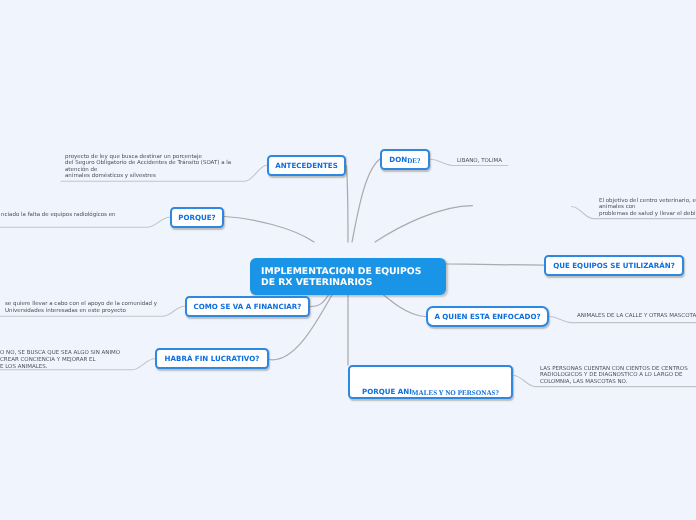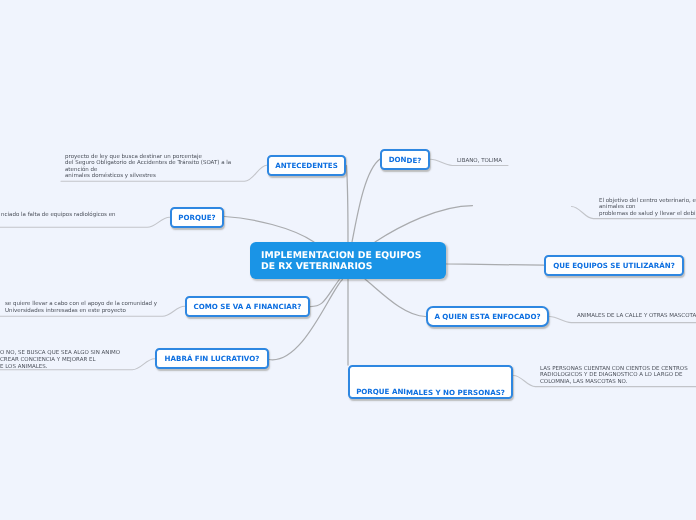--- a/index.html
+++ b/index.html
@@ -7,29 +7,29 @@
   body{width:696px;height:520px;background:#f0f4fd;overflow:hidden;
        font-family:"DejaVu Sans",sans-serif;-webkit-font-smoothing:antialiased;text-rendering:geometricPrecision;}
   #canvas{position:relative;width:696px;height:520px;}
   svg.layer{position:absolute;left:0;top:0;width:696px;height:520px;pointer-events:none;}
 
   .node{position:absolute;-webkit-font-smoothing:antialiased;box-sizing:border-box;background:#ffffff;
         border:2px solid #2e87e1;border-radius:4.5px;
         color:#0d6fe0;font-weight:bold;font-size:7.1px;letter-spacing:0px;
         display:flex;align-items:center;justify-content:center;
         box-shadow:1px 1.2px 1.4px rgba(90,82,70,.35);white-space:nowrap;}
-  .node .sc{font-size:7.1px;position:relative;top:1.1px;}
+  .node .sc{font-size:7.1px;position:relative;top:1.1px;font-family:Liberation Serif, serif;}
   .node.offsetup span{position:relative;top:-1px;}
   .node.offsetup span.sc{top:0.1px;}
 
   .central{position:absolute;box-sizing:border-box;background:#1a94e6;
            border:none;border-radius:6px;color:#ffffff;
            font-weight:bold;font-size:9.25px;line-height:11px;
            letter-spacing:0px;padding:8px 0 0 11px;
-           box-shadow:1.2px 1.6px 1.8px rgba(90,82,70,.30);}
+           box-shadow:1.2px 1.6px 1.8px rgba(90,82,70,.30);margin-top:16px;}
 
   .leaf{position:absolute;color:#4a4f59;font-size:5.5px;line-height:6.6px;
         letter-spacing:0px;white-space:pre;}
   .leaf.caps{font-size:5.5px;line-height:6.8px;}
 </style>
 </head>
 <body>
 
 <div id="canvas">
 

